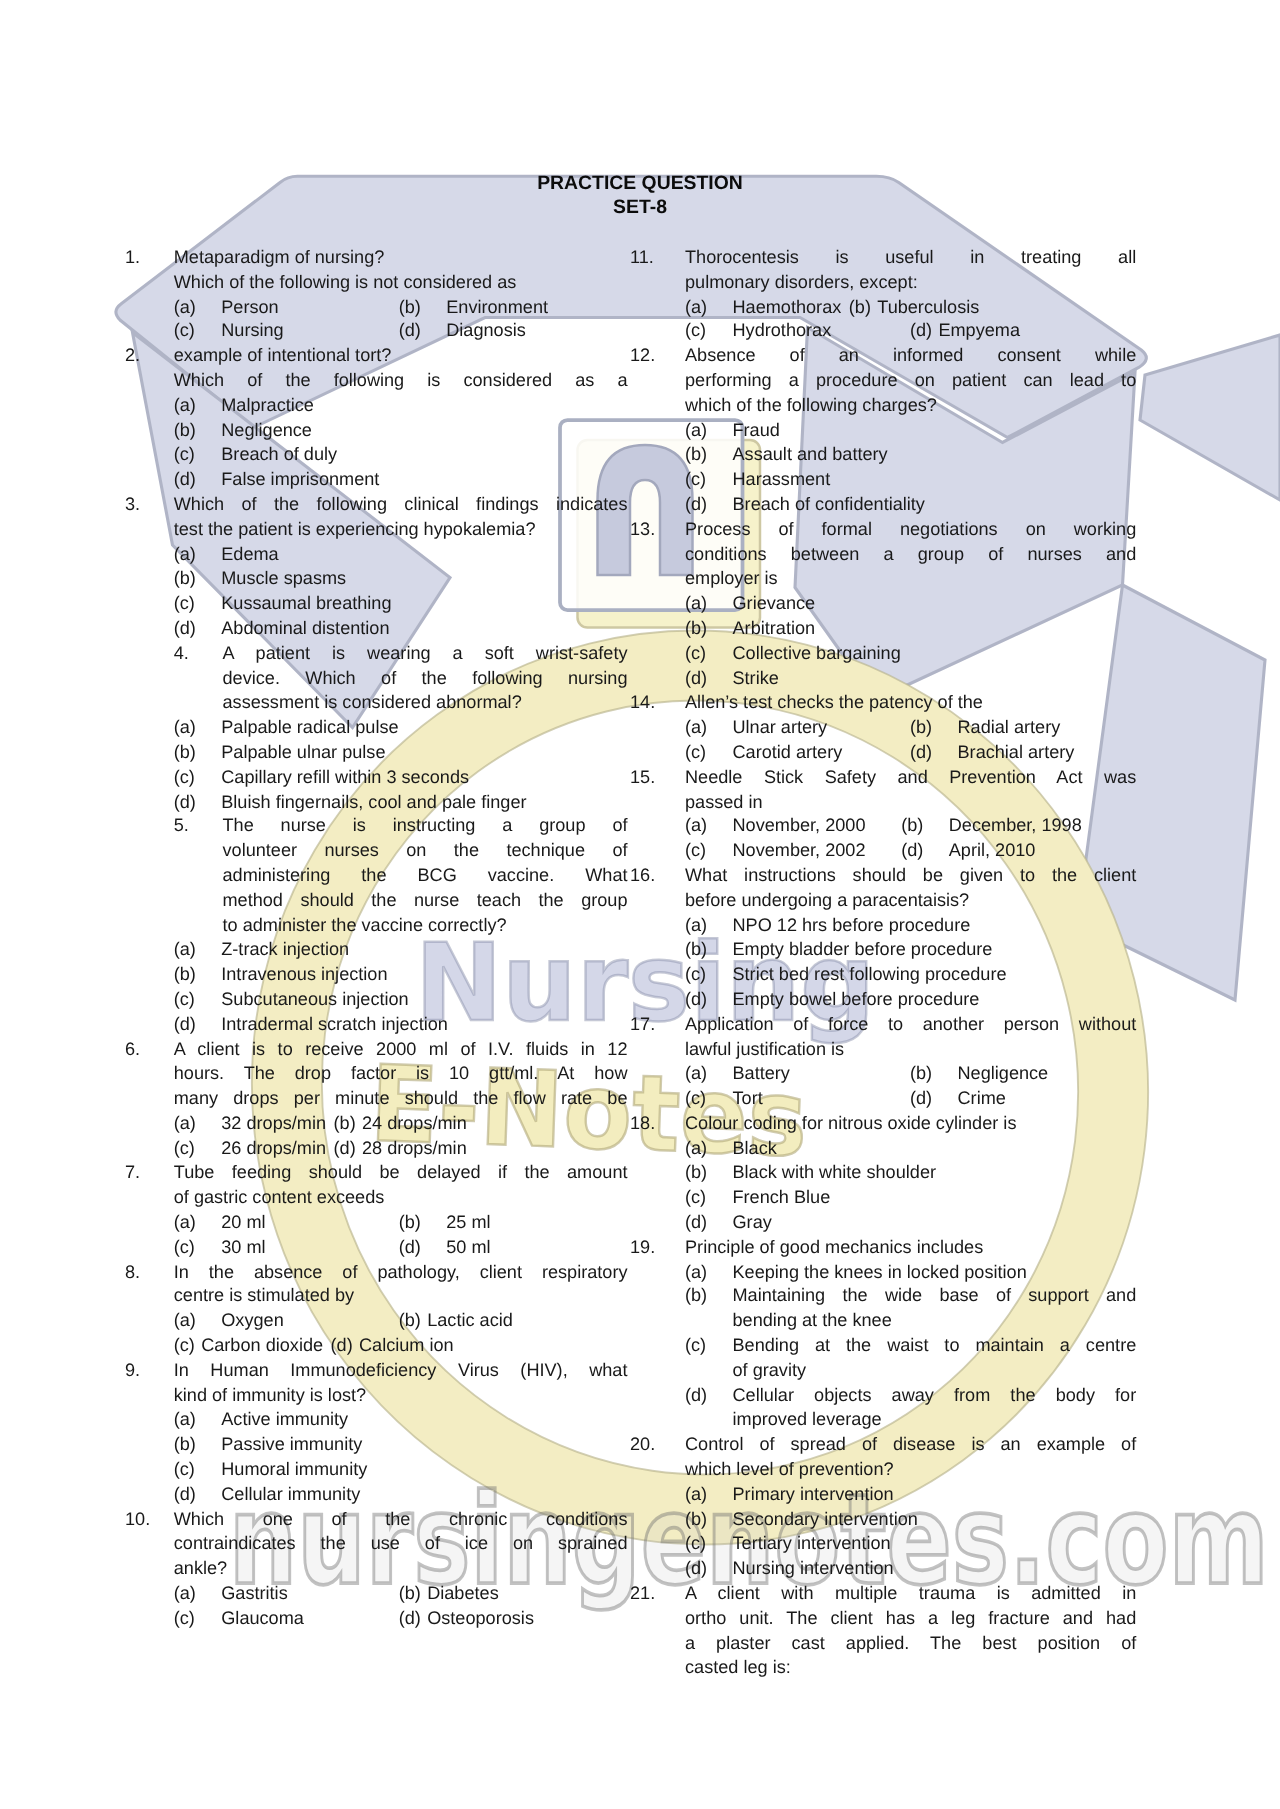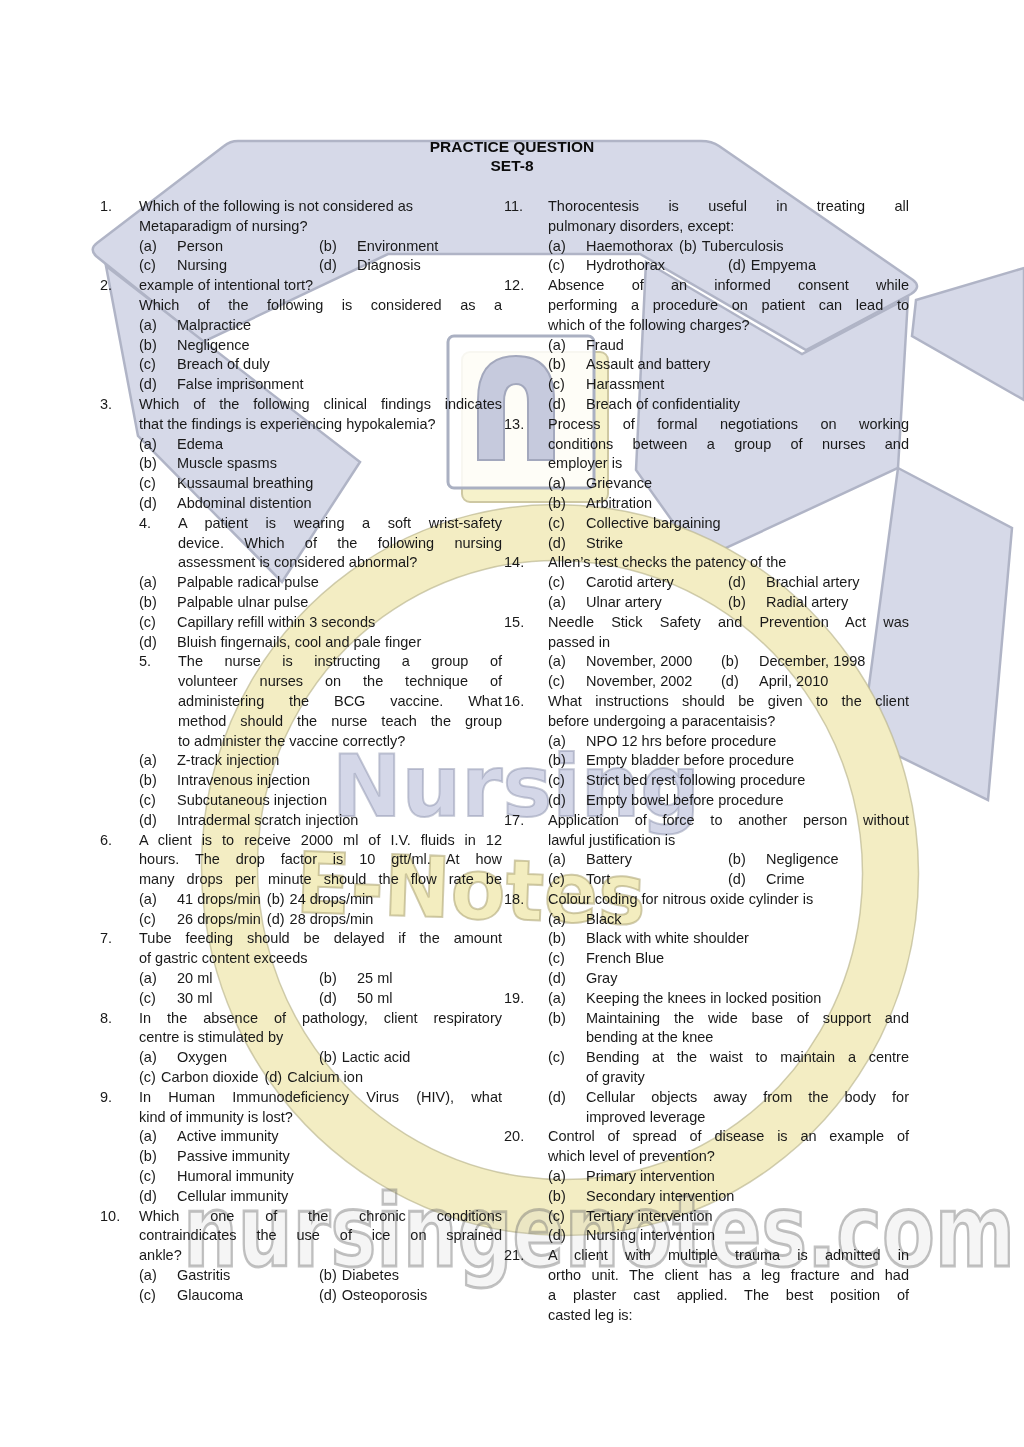--- a/index.html
+++ b/index.html
@@ -67,38 +67,38 @@
 
   <div class="content">
     <div class="header">
       <div>PRACTICE QUESTION</div>
       <div>SET-8</div>
     </div>
 
     <div class="col col-left" id="col-left">
         <div class="question">
           <div class="qnum">1.</div>
+          <div class="qline">Metaparadigm of nursing?</div>
           <div class="qline">Which of the following is not considered as</div>
-          <div class="qline">Metaparadigm of nursing?</div>
           <div class="optrow"><span class="ol" style="width: 38px;">(a)</span><span class="ot" style="width: 142px;">Person</span><span class="ol" style="width: 38px;">(b)</span><span class="ot tight">Environment</span></div>
           <div class="optrow"><span class="ol" style="width: 38px;">(c)</span><span class="ot" style="width: 142px;">Nursing</span><span class="ol" style="width: 38px;">(d)</span><span class="ot tight">Diagnosis</span></div>
         </div>
         <div class="question">
           <div class="qnum">2.</div>
           <div class="qline">example of intentional tort?</div>
           <div class="qline jl">Which of the following is considered as a</div>
           <div class="optline"><span class="ol" style="width: 38px;">(a)</span><span class="otx">Malpractice</span></div>
           <div class="optline"><span class="ol" style="width: 38px;">(b)</span><span class="otx">Negligence</span></div>
           <div class="optline"><span class="ol" style="width: 38px;">(c)</span><span class="otx">Breach of duly</span></div>
           <div class="optline"><span class="ol" style="width: 38px;">(d)</span><span class="otx">False imprisonment</span></div>
         </div>
         <div class="question">
           <div class="qnum">3.</div>
           <div class="qline jl">Which of the following clinical findings indicates</div>
-          <div class="qline">that the findings is experiencing hypokalemia?</div>
+          <div class="qline">test the patient is experiencing hypokalemia?</div>
           <div class="optline"><span class="ol" style="width: 38px;">(a)</span><span class="otx">Edema</span></div>
           <div class="optline"><span class="ol" style="width: 38px;">(b)</span><span class="otx">Muscle spasms</span></div>
           <div class="optline"><span class="ol" style="width: 38px;">(c)</span><span class="otx">Kussaumal breathing</span></div>
           <div class="optline"><span class="ol" style="width: 38px;">(d)</span><span class="otx">Abdominal distention</span></div>
         </div>
         <div class="question indent">
           <div class="qnum">4.</div>
           <div class="qline jl">A patient is wearing a soft wrist-safety</div>
           <div class="qline jl">device. Which of the following nursing</div>
           <div class="qline">assessment is considered abnormal?</div>
@@ -117,21 +117,21 @@
           <div class="optline"><span class="ol" style="width: 38px;">(a)</span><span class="otx">Z-track injection</span></div>
           <div class="optline"><span class="ol" style="width: 38px;">(b)</span><span class="otx">Intravenous injection</span></div>
           <div class="optline"><span class="ol" style="width: 38px;">(c)</span><span class="otx">Subcutaneous injection</span></div>
           <div class="optline"><span class="ol" style="width: 38px;">(d)</span><span class="otx">Intradermal scratch injection</span></div>
         </div>
         <div class="question">
           <div class="qnum">6.</div>
           <div class="qline jl">A client is to receive 2000 ml of I.V. fluids in 12</div>
           <div class="qline jl">hours. The drop factor is 10 gtt/ml. At how</div>
           <div class="qline jl">many drops per minute should the flow rate be</div>
-          <div class="optrow"><span class="ol" style="width: 38px;">(a)</span><span class="ot tight">41 drops/min</span><span class="ol tight">(b)</span><span class="ot tight">24 drops/min</span></div>
+          <div class="optrow"><span class="ol" style="width: 38px;">(a)</span><span class="ot tight">32 drops/min</span><span class="ol tight">(b)</span><span class="ot tight">24 drops/min</span></div>
           <div class="optrow"><span class="ol" style="width: 38px;">(c)</span><span class="ot tight">26 drops/min</span><span class="ol tight">(d)</span><span class="ot tight">28 drops/min</span></div>
         </div>
         <div class="question">
           <div class="qnum">7.</div>
           <div class="qline jl">Tube feeding should be delayed if the amount</div>
           <div class="qline">of gastric content exceeds</div>
           <div class="optrow"><span class="ol" style="width: 38px;">(a)</span><span class="ot" style="width: 142px;">20 ml</span><span class="ol" style="width: 38px;">(b)</span><span class="ot tight">25 ml</span></div>
           <div class="optrow"><span class="ol" style="width: 38px;">(c)</span><span class="ot" style="width: 142px;">30 ml</span><span class="ol" style="width: 38px;">(d)</span><span class="ot tight">50 ml</span></div>
         </div>
         <div class="question">
@@ -183,22 +183,22 @@
           <div class="qline jl">conditions between a group of nurses and</div>
           <div class="qline">employer is</div>
           <div class="optline"><span class="ol" style="width: 38px;">(a)</span><span class="otx">Grievance</span></div>
           <div class="optline"><span class="ol" style="width: 38px;">(b)</span><span class="otx">Arbitration</span></div>
           <div class="optline"><span class="ol" style="width: 38px;">(c)</span><span class="otx">Collective bargaining</span></div>
           <div class="optline"><span class="ol" style="width: 38px;">(d)</span><span class="otx">Strike</span></div>
         </div>
         <div class="question">
           <div class="qnum">14.</div>
           <div class="qline">Allen’s test checks the patency of the</div>
+          <div class="optrow"><span class="ol" style="width: 38px;">(a)</span><span class="ot" style="width: 142px;">Ulnar artery</span><span class="ol" style="width: 38px;">(b)</span><span class="ot tight">Radial artery</span></div>
           <div class="optrow"><span class="ol" style="width: 38px;">(c)</span><span class="ot" style="width: 142px;">Carotid artery</span><span class="ol" style="width: 38px;">(d)</span><span class="ot tight">Brachial artery</span></div>
-          <div class="optrow"><span class="ol" style="width: 38px;">(a)</span><span class="ot" style="width: 142px;">Ulnar artery</span><span class="ol" style="width: 38px;">(b)</span><span class="ot tight">Radial artery</span></div>
         </div>
         <div class="question">
           <div class="qnum">15.</div>
           <div class="qline jl">Needle Stick Safety and Prevention Act was</div>
           <div class="qline">passed in</div>
           <div class="optrow"><span class="ol" style="width: 38px;">(a)</span><span class="ot" style="width: 135px;">November, 2000</span><span class="ol" style="width: 38px;">(b)</span><span class="ot tight">December, 1998</span></div>
           <div class="optrow"><span class="ol" style="width: 38px;">(c)</span><span class="ot" style="width: 135px;">November, 2002</span><span class="ol" style="width: 38px;">(d)</span><span class="ot tight">April, 2010</span></div>
         </div>
         <div class="question">
           <div class="qnum">16.</div>
@@ -219,20 +219,21 @@
         <div class="question">
           <div class="qnum">18.</div>
           <div class="qline">Colour coding for nitrous oxide cylinder is</div>
           <div class="optline"><span class="ol" style="width: 38px;">(a)</span><span class="otx">Black</span></div>
           <div class="optline"><span class="ol" style="width: 38px;">(b)</span><span class="otx">Black with white shoulder</span></div>
           <div class="optline"><span class="ol" style="width: 38px;">(c)</span><span class="otx">French Blue</span></div>
           <div class="optline"><span class="ol" style="width: 38px;">(d)</span><span class="otx">Gray</span></div>
         </div>
         <div class="question">
           <div class="qnum">19.</div>
+          <div class="qline">Principle of good mechanics includes</div>
           <div class="optline"><span class="ol" style="width: 38px;">(a)</span><span class="otx">Keeping the knees in locked position</span></div>
           <div class="optline jl"><span class="ol" style="width: 38px;">(b)</span><span class="otx">Maintaining the wide base of support and</span></div>
           <div class="optline cont">bending at the knee</div>
           <div class="optline jl"><span class="ol" style="width: 38px;">(c)</span><span class="otx">Bending at the waist to maintain a centre</span></div>
           <div class="optline cont">of gravity</div>
           <div class="optline jl"><span class="ol" style="width: 38px;">(d)</span><span class="otx">Cellular objects away from the body for</span></div>
           <div class="optline cont">improved leverage</div>
         </div>
         <div class="question">
           <div class="qnum">20.</div>

